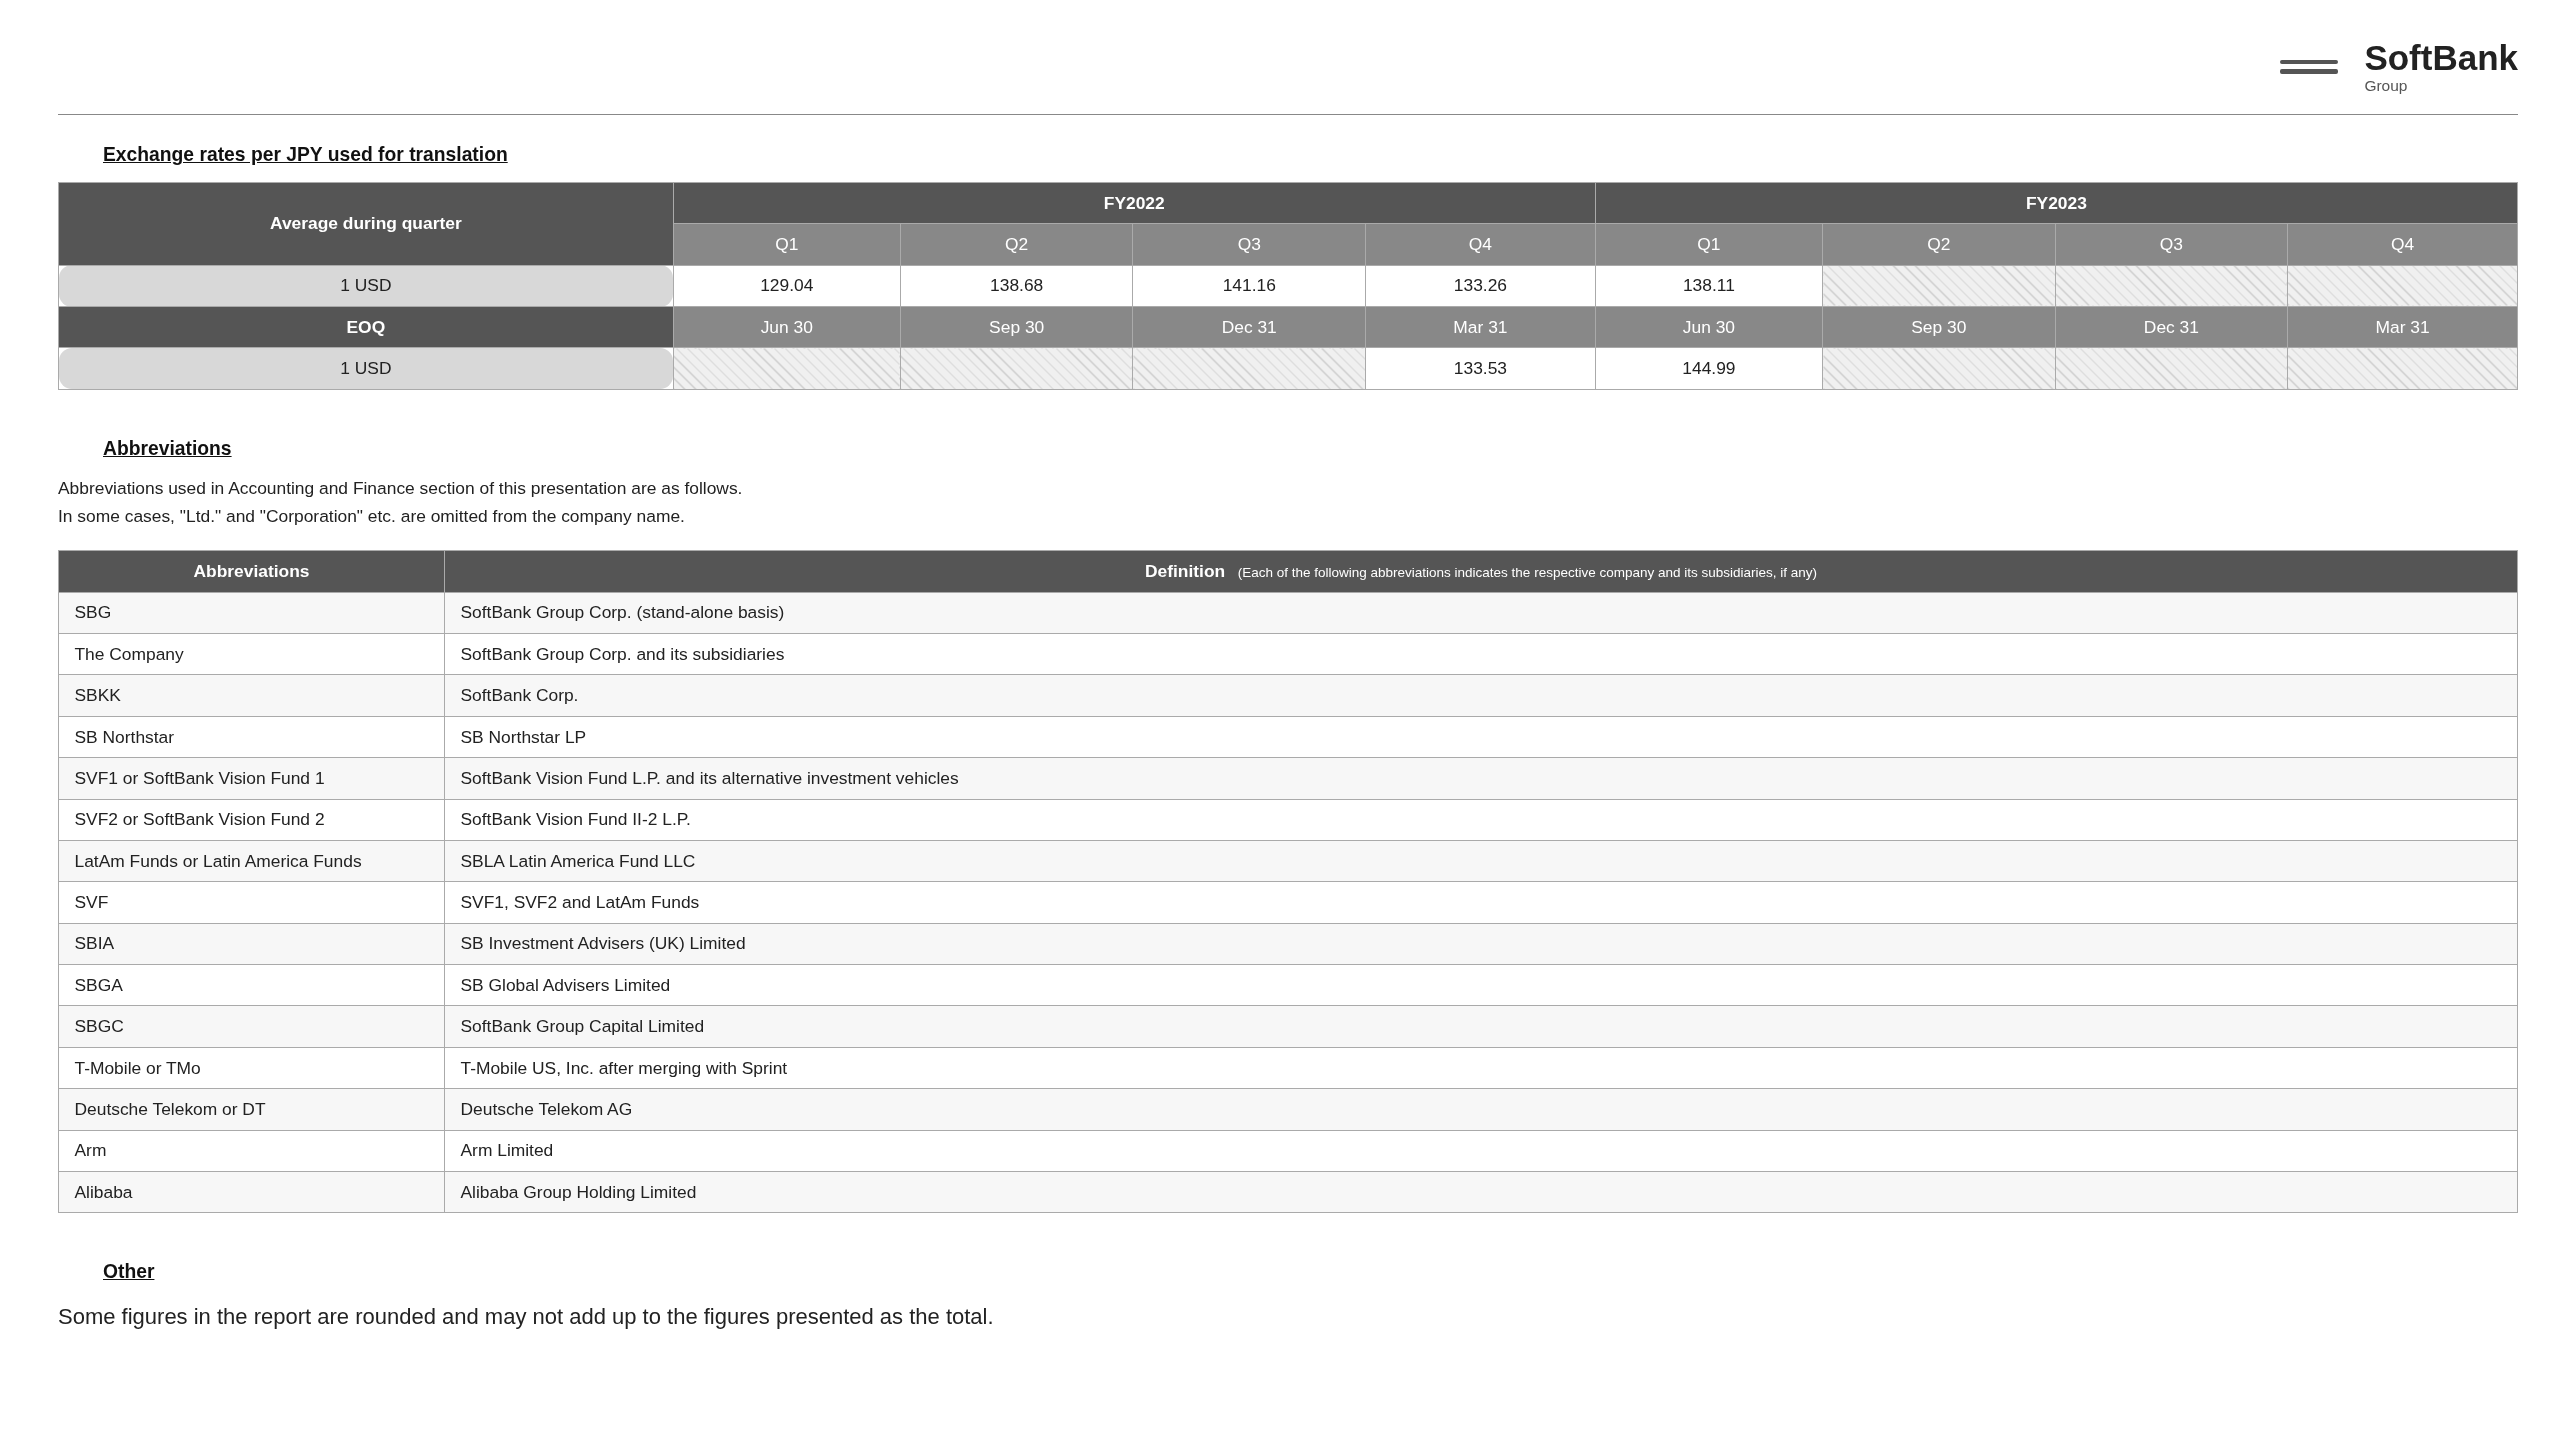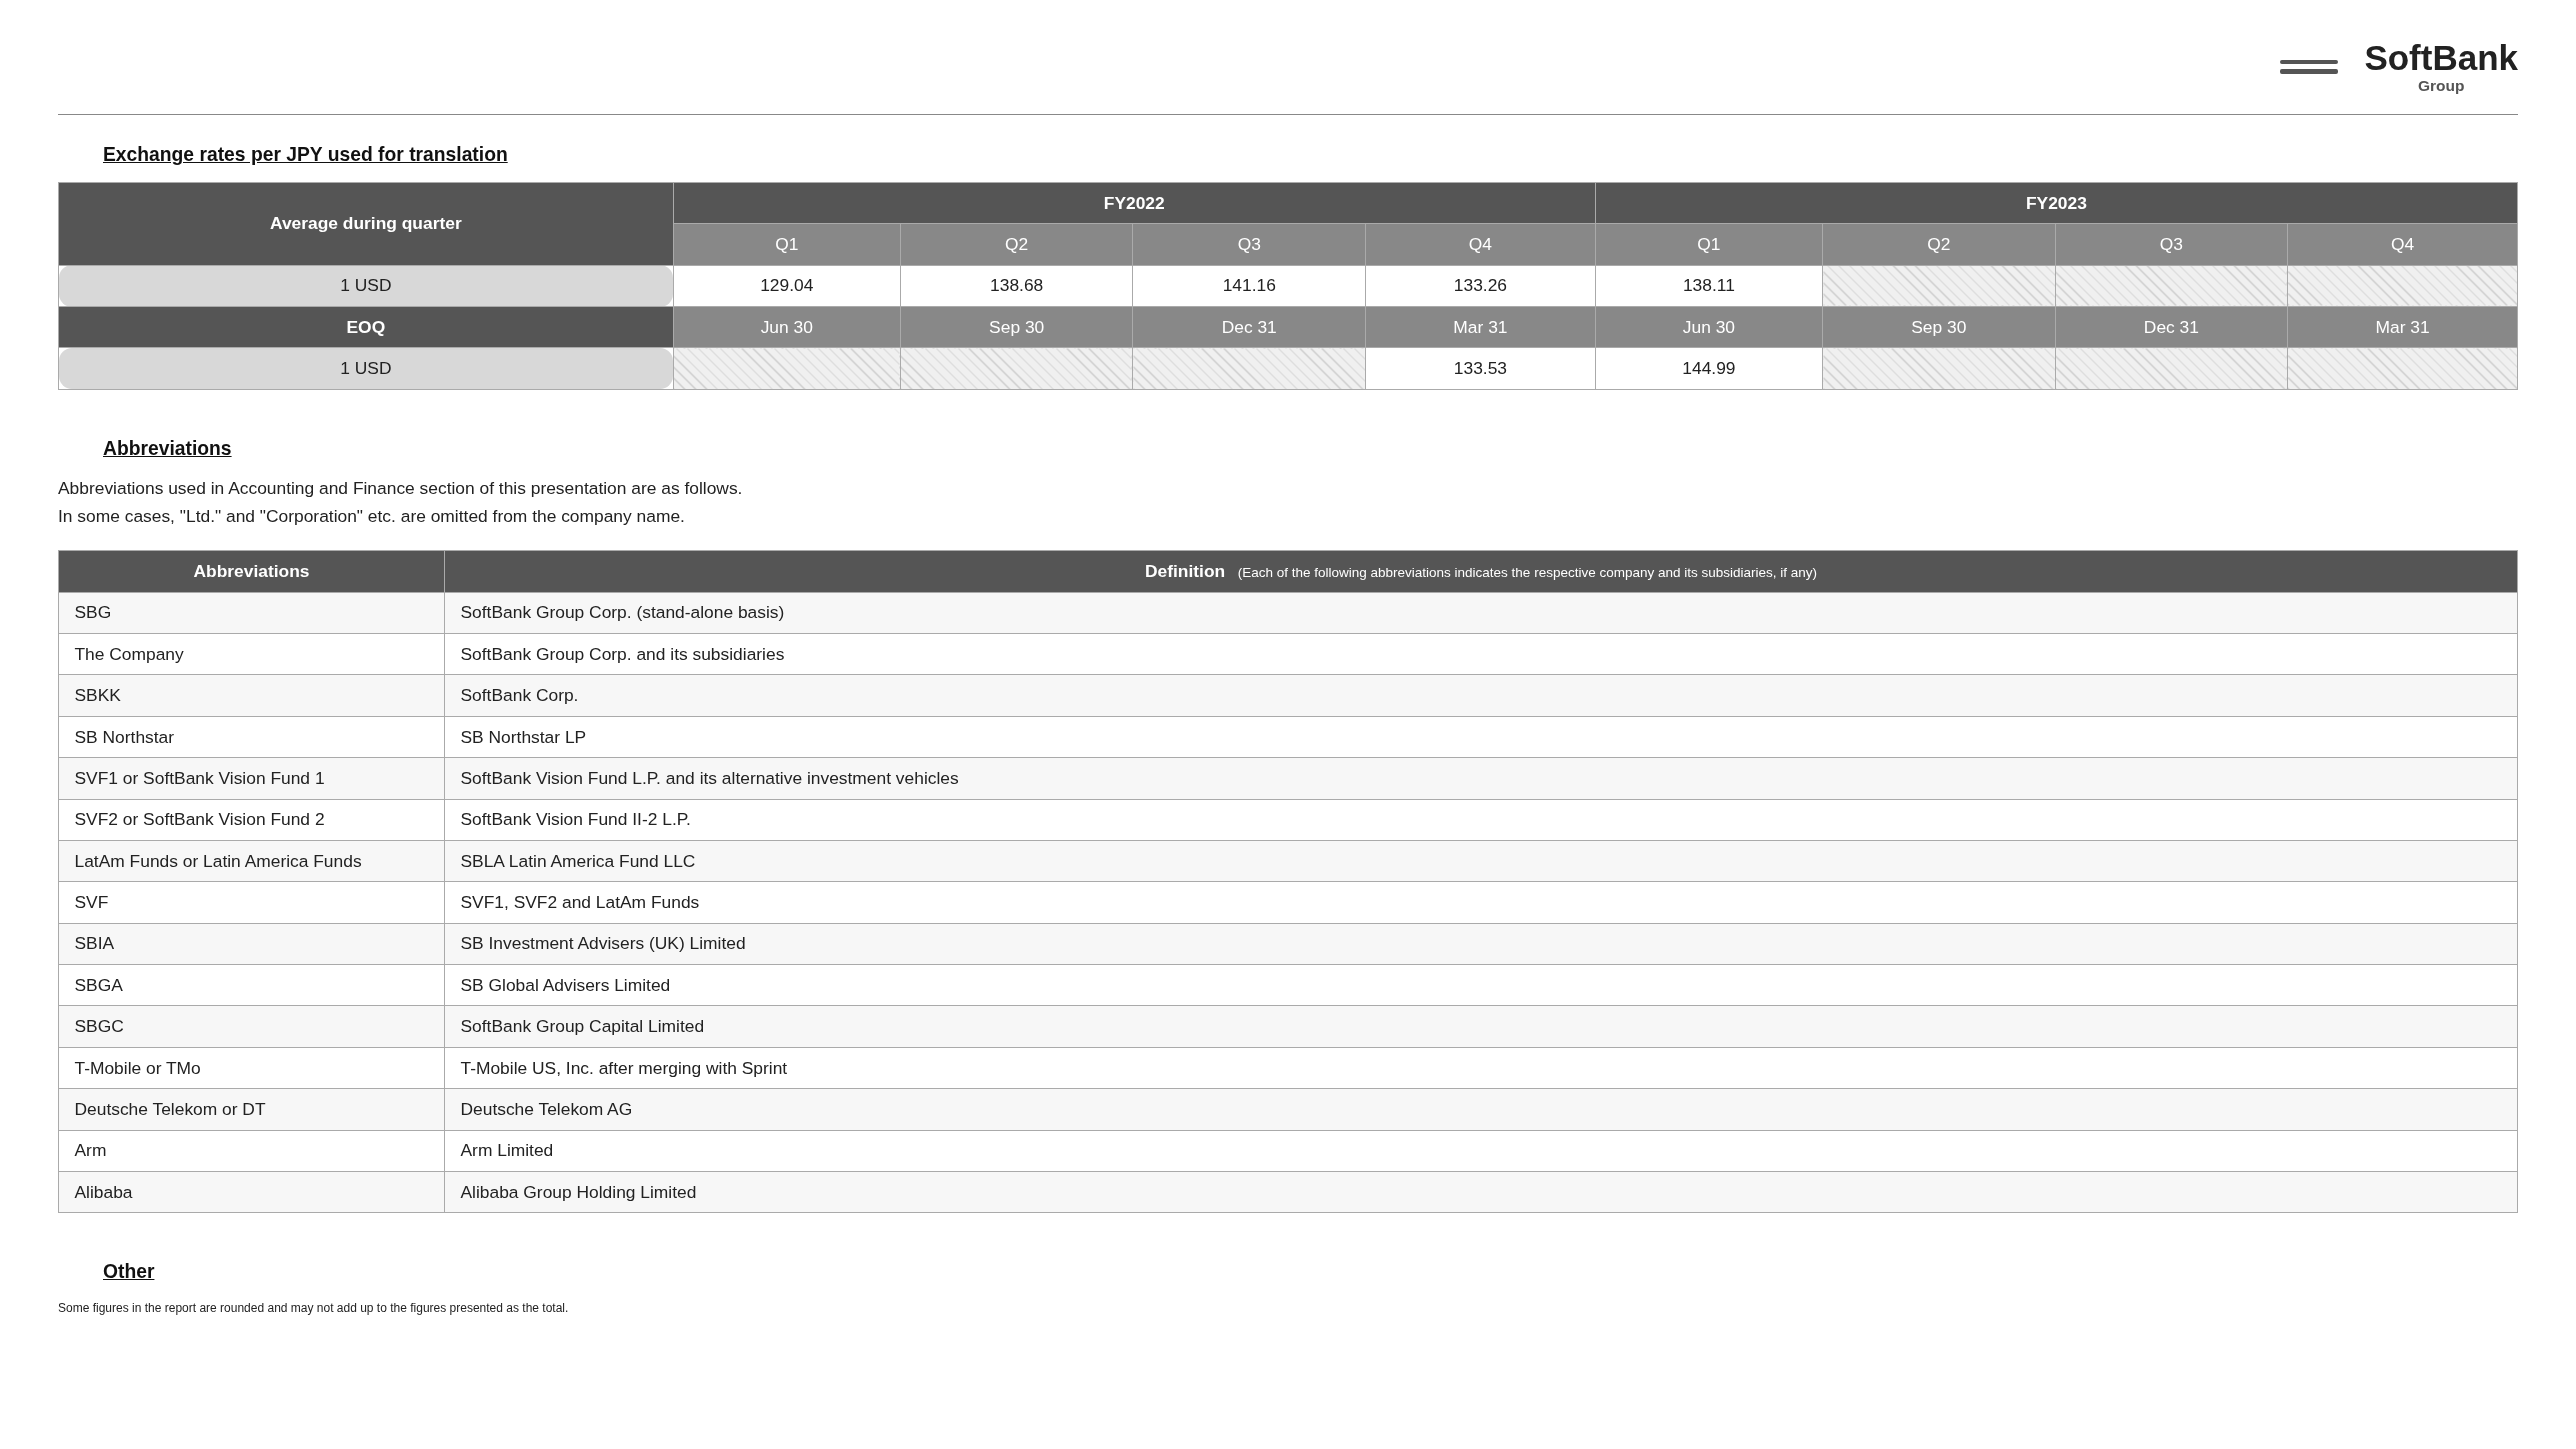--- a/index.html
+++ b/index.html
@@ -49,23 +49,23 @@
 
     .logo-text {
       font-size: 35px;
       font-weight: bold;
       color: #222;
       line-height: 1.1;
     }
 
     .logo-group {
       font-size: 15.5px;
-      font-weight: bold;
+      font-weight: normal;
       color: #555;
-      text-align: center;
+      text-align: left;
     }
 
     
     .divider {
       border: none;
       border-top: 1.9px solid #888;
       margin: 9.7px 0 29px 0;
     }
 
     
@@ -185,21 +185,21 @@
       width: 386px;
       margin-top: 40px;
     }
 
     
     .other-section {
       margin-bottom: 39px;
     }
 
     .other-desc {
-      font-size: 12px;
+      font-size: 22px;
       color: #222;
       margin-top: 5.8px;
       line-height: 1.6;
     }
   </style>
 </head>
 <body>
 
 <div class="header">
   <div class="logo-container">

